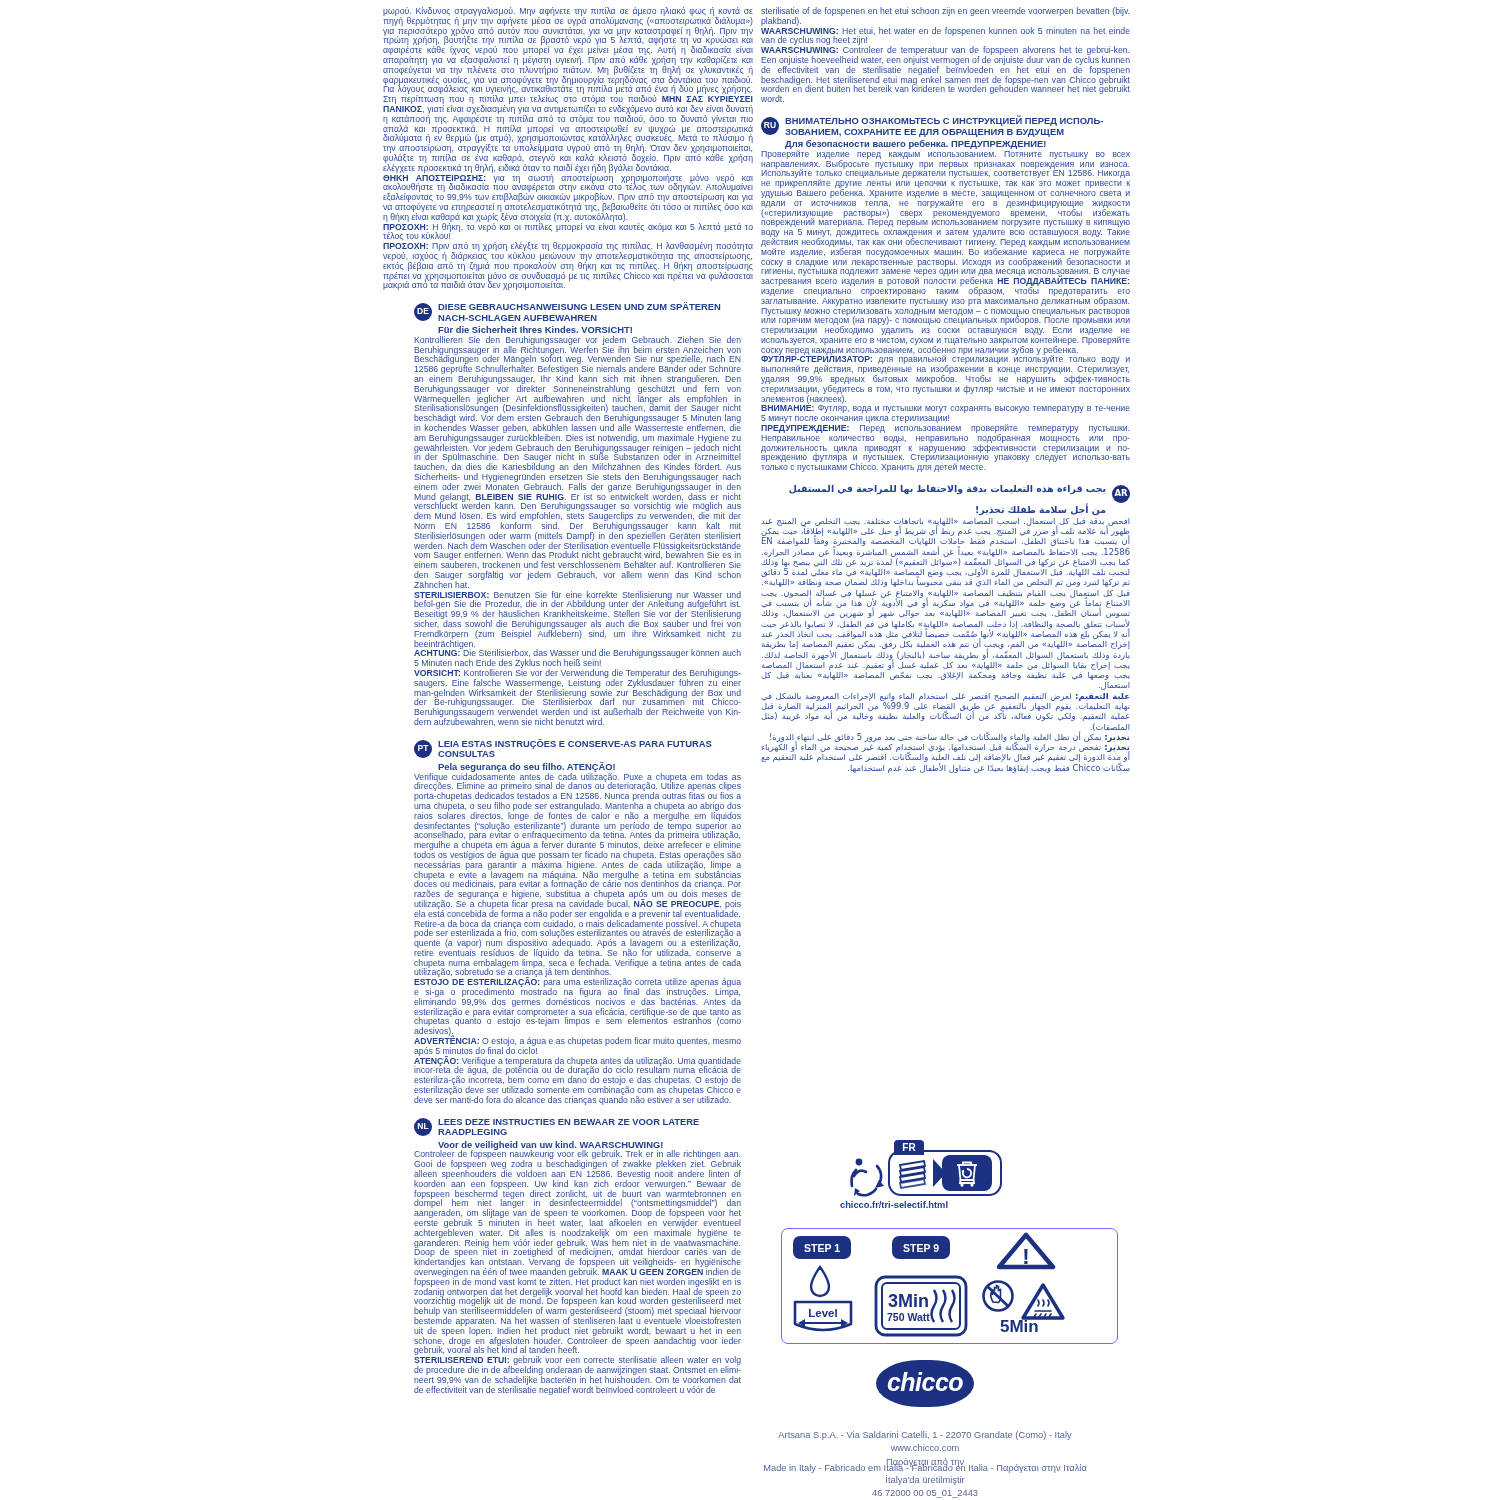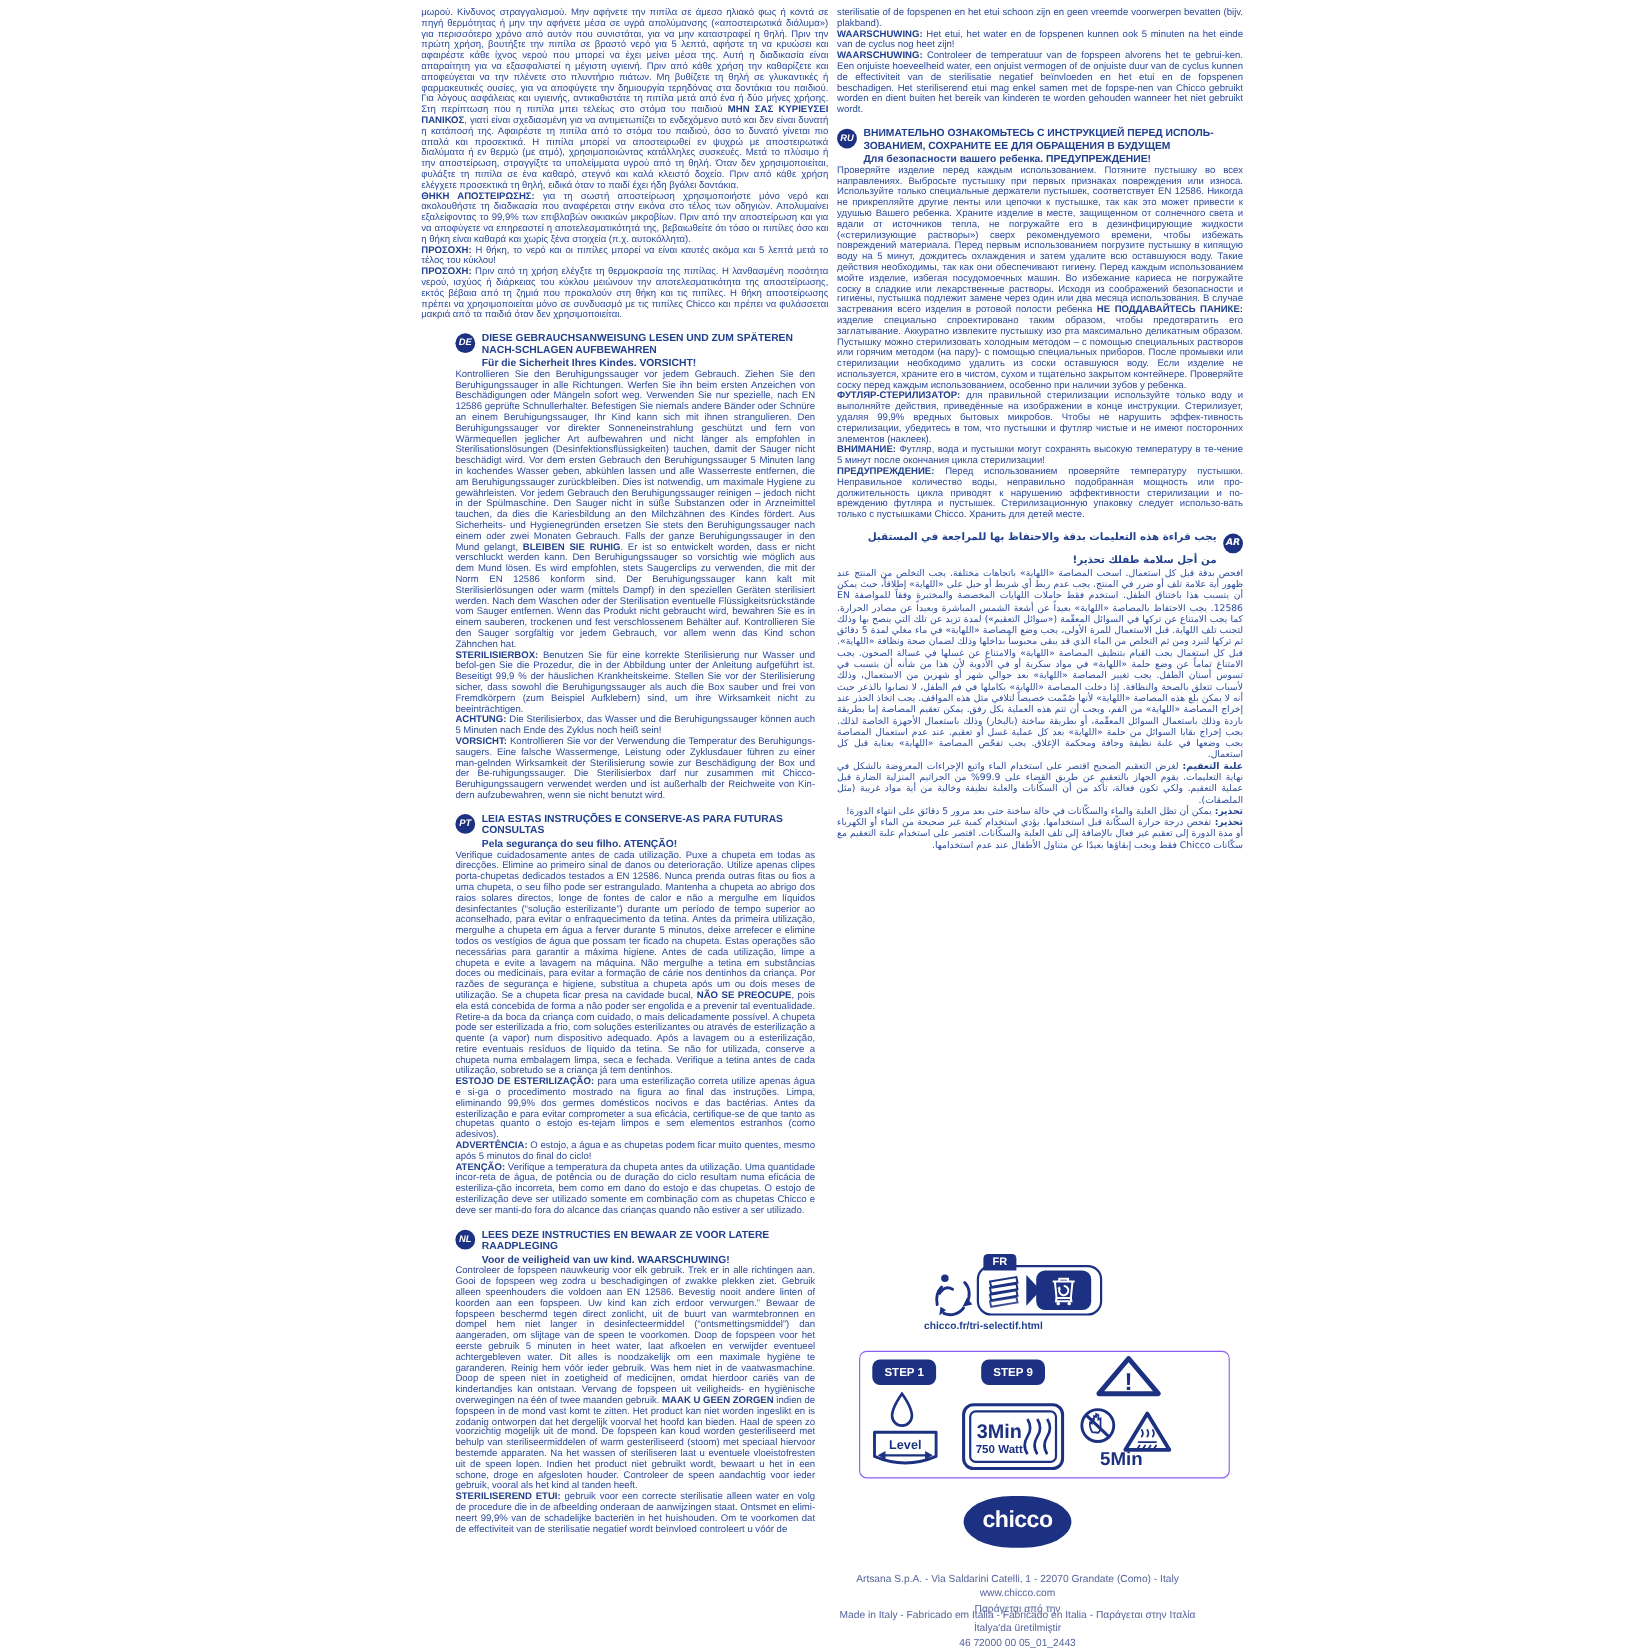--- a/index.html
+++ b/index.html
@@ -7,21 +7,21 @@
        font-family:"Liberation Sans","DejaVu Sans",sans-serif;color:#2c4b9f;}
   .page{position:absolute;inset:0;overflow:hidden;background:#fff;}
   .col{position:absolute;top:7px;width:370px;font-size:8.7px;line-height:9.8px;text-align:justify;}
   .col-left{left:383px;height:1490px;overflow:hidden;}
   .col-right{left:761px;width:369px;}
   .section{margin-top:11px;}
   .section:first-child{margin-top:0;}
   .section.inset{margin-left:31px;width:327px;}
   .sec-head{display:flex;gap:6px;align-items:flex-start;text-align:left;margin-bottom:2px;}
   .badge{flex:0 0 auto;width:18px;height:18px;border-radius:50%;background:#1c3181;color:#fff;
-         font-weight:bold;font-size:8.5px;display:flex;align-items:center;justify-content:center;margin-top:1px;font-style:italic;}
+         font-weight:bold;font-size:8.5px;display:flex;align-items:center;justify-content:center;margin-top:1px;}
   .sec-title{font-weight:bold;font-size:9.4px;line-height:10.6px;color:#21408f;}
   .sec-sub{font-weight:bold;font-size:9.4px;line-height:10.6px;color:#21408f;margin-left:24px;text-align:left;}
   .rtl .sec-sub{margin-left:0;margin-right:24px;text-align:right;}
   p{margin:0;}
   p b{color:#21408f;}
   .rtl{direction:rtl;font-family:"DejaVu Sans",sans-serif;}
   .rtl p{font-size:8.4px;line-height:10.3px;}
 
   
   .abs{position:absolute;}
@@ -35,21 +35,21 @@
   .frblob{width:50px;height:36px;background:#1c3181;border-radius:8px;display:flex;align-items:center;justify-content:center;margin-left:-6px;}
   .frurl{left:840px;top:1200px;width:180px;text-align:left;font-weight:bold;font-size:9.3px;color:#21408f;}
 
   .stepsbox{left:781px;top:1228px;width:337px;height:116px;border:1px solid #8b5cf6;border-radius:7px;box-sizing:border-box;}
   .stepbadge{position:absolute;width:58px;height:23px;background:#1c3181;color:#fff;border-radius:7px;
              font-weight:bold;font-size:10.5px;display:flex;align-items:center;justify-content:center;}
   .mininum{position:absolute;font-weight:bold;color:#1c3181;}
 
   .logo{left:876px;top:1360px;width:98px;height:47px;background:#1c3181;border-radius:50% / 56%;
         display:flex;align-items:center;justify-content:center;}
-  .logo span{color:#fff;font-weight:bold;font-size:21px;letter-spacing:-0.5px;margin-top:-3px;}
+  .logo span{color:#fff;font-weight:bold;font-size:25px;letter-spacing:-0.5px;margin-top:-3px;font-style:italic;}
   .foot{left:725px;top:0;width:400px;text-align:center;font-size:9.3px;line-height:12.5px;color:#56649b;}
 </style>
 </head>
 <body>
 
 <div class="page">
   <div class="col col-left">
       <div class="section">
         <p><span>μωρού. Κίνδυνος στραγγαλισμού. Μην αφήνετε την πιπίλα σε άμεσο ηλιακό φως ή κοντά σε πηγή θερμότητας ή μην την αφήνετε μέσα σε υγρά απολύμανσης («αποστειρωτικά διάλυμα») για περισσότερο χρόνο από αυτόν που συνιστάται, για να μην καταστραφεί η θηλή. Πριν την πρώτη χρήση, βουτήξτε την πιπίλα σε βραστό νερό για 5 λεπτά, αφήστε τη να κρυώσει και αφαιρέστε κάθε ίχνος νερού που μπορεί να έχει μείνει μέσα της. Αυτή η διαδικασία είναι απαραίτητη για να εξασφαλιστεί η μέγιστη υγιεινή. Πριν από κάθε χρήση την καθαρίζετε και αποφεύγεται να την πλένετε στο πλυντήριο πιάτων. Μη βυθίζετε τη θηλή σε γλυκαντικές ή φαρμακευτικές ουσίες, για να αποφύγετε την δημιουργία τερηδόνας στα δοντάκια του παιδιού. Για λόγους ασφάλειας και υγιεινής, αντικαθιστάτε τη πιπίλα μετά από ένα ή δύο μήνες χρήσης. Στη περίπτωση που η πιπίλα μπει τελείως στο στόμα του παιδιού <b>ΜΗΝ ΣΑΣ ΚΥΡΙΕΥΣΕΙ ΠΑΝΙΚΟΣ</b>, γιατί είναι σχεδιασμένη για να αντιμετωπίζει το ενδεχόμενο αυτό και δεν είναι δυνατή η κατάποσή της. Αφαιρέστε τη πιπίλα από το στόμα του παιδιού, όσο το δυνατό γίνεται πιο απαλά και προσεκτικά. Η πιπίλα μπορεί να αποστειρωθεί εν ψυχρώ με αποστειρωτικά διαλύματα ή εν θερμώ (με ατμό), χρησιμοποιώντας κατάλληλες συσκευές. Μετά το πλύσιμο ή την αποστείρωση, στραγγίξτε τα υπολείμματα υγρού από τη θηλή. Όταν δεν χρησιμοποιείται, φυλάξτε τη πιπίλα σε ένα καθαρό, στεγνό και καλά κλειστό δοχείο. Πριν από κάθε χρήση ελέγχετε προσεκτικά τη θηλή, ειδικά όταν το παιδί έχει ήδη βγάλει δοντάκια.</span></p>
         <p><b>ΘΗΚΗ ΑΠΟΣΤΕΙΡΩΣΗΣ:</b> <span>για τη σωστή αποστείρωση χρησιμοποιήστε μόνο νερό και ακολουθήστε τη διαδικασία που αναφέρεται στην εικόνα στο τέλος των οδηγιών. Απολυμαίνει εξαλείφοντας το 99,9% των επιβλαβών οικιακών μικροβίων. Πριν από την αποστείρωση και για να αποφύγετε να επηρεαστεί η αποτελεσματικότητά της, βεβαιωθείτε ότι τόσο οι πιπίλες όσο και η θήκη είναι καθαρά και χωρίς ξένα στοιχεία (π.χ. αυτοκόλλητα).</span></p>

